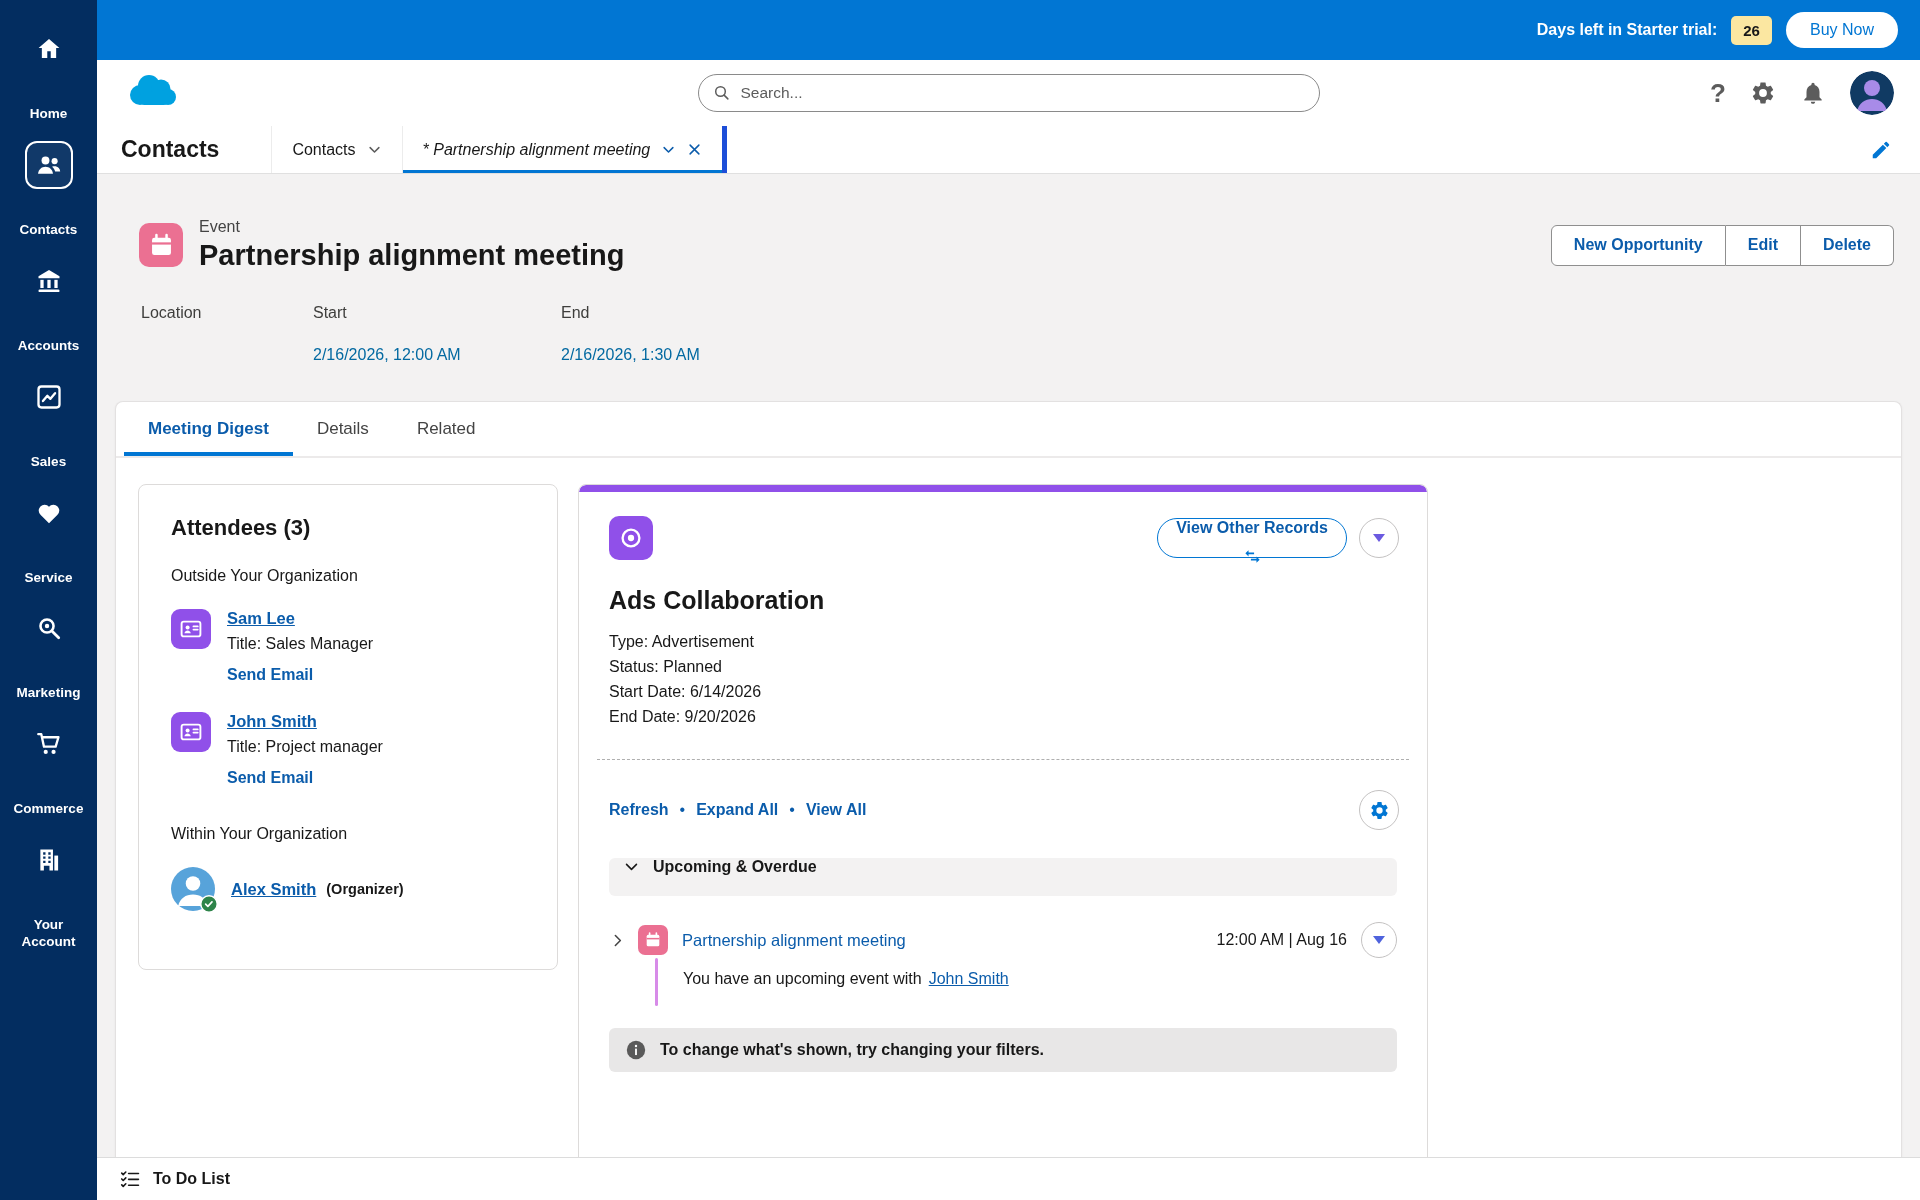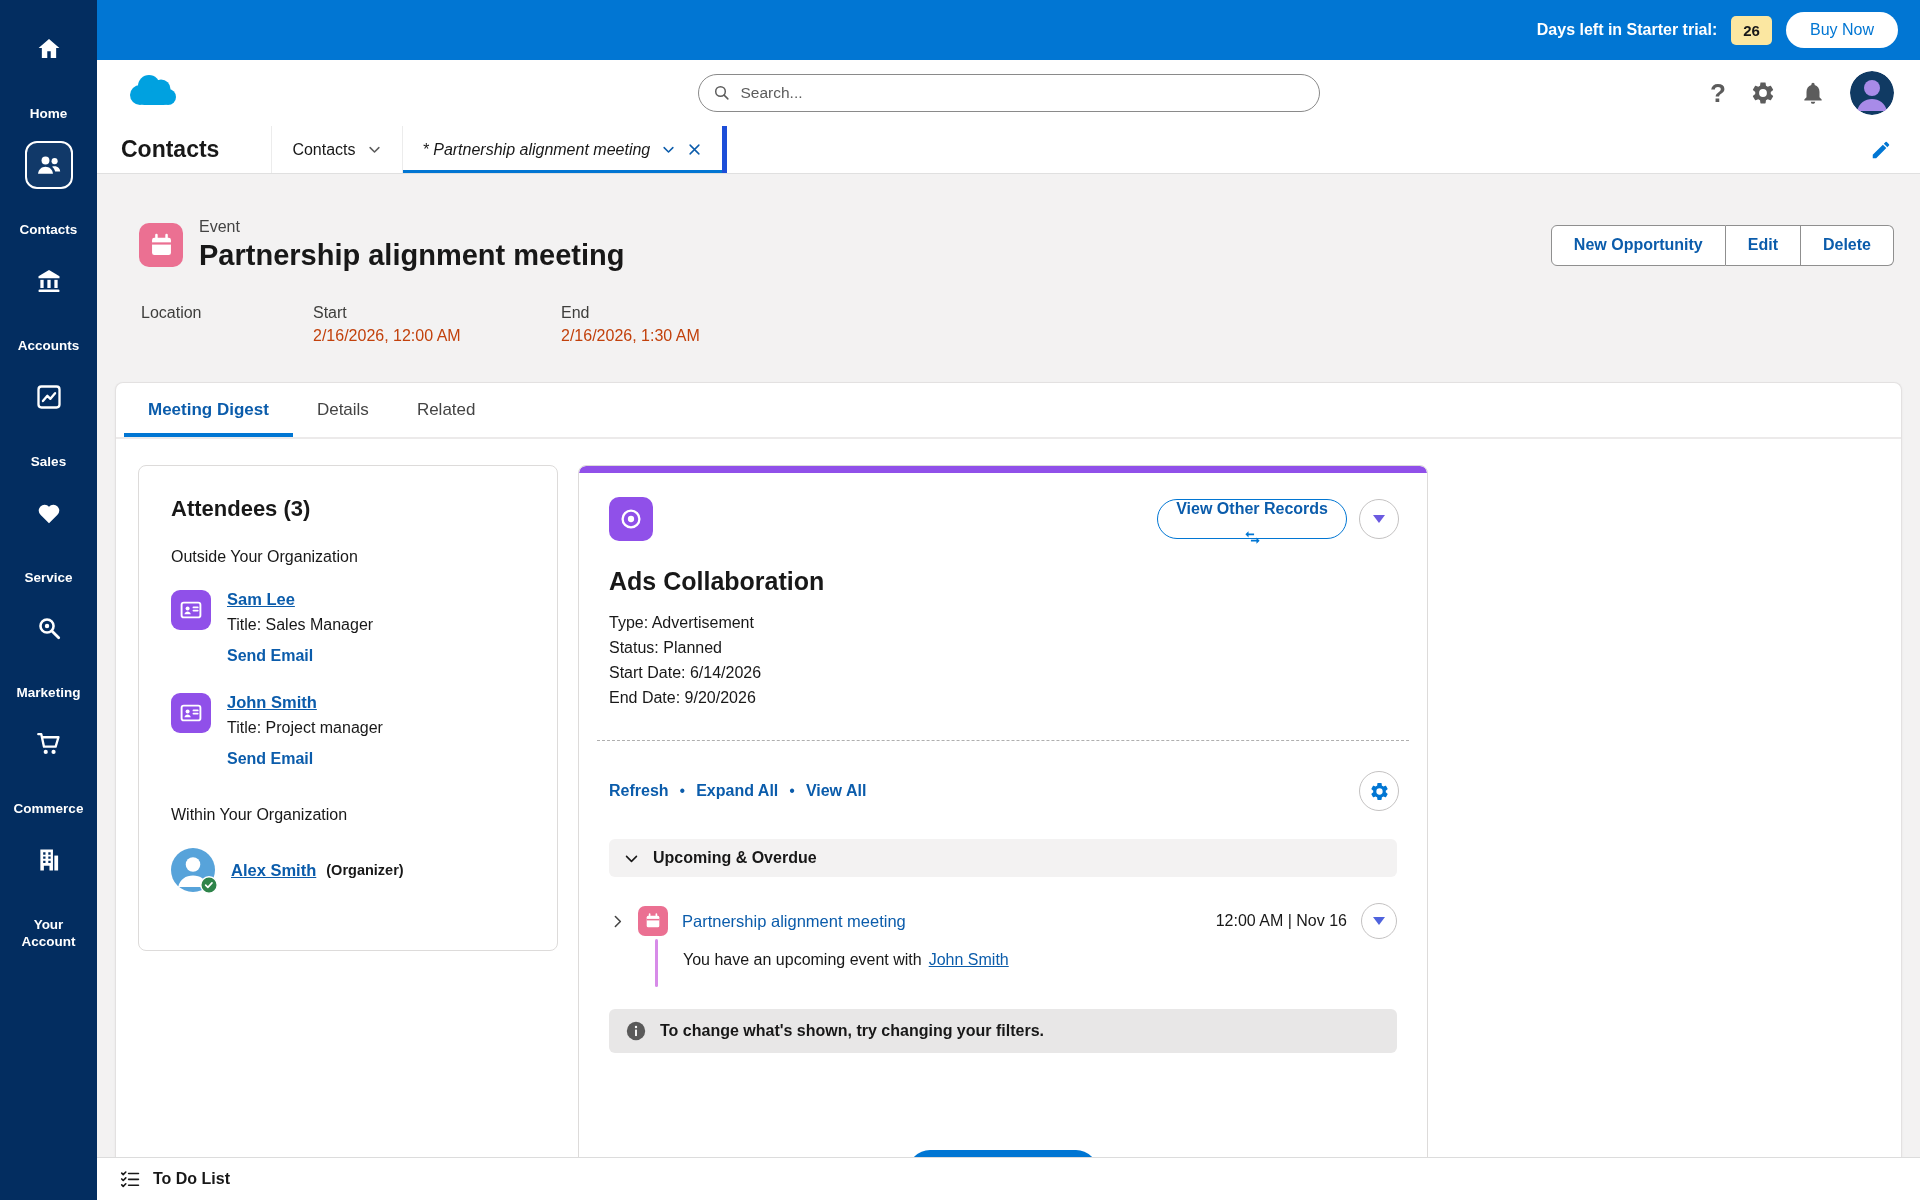--- a/index.html
+++ b/index.html
@@ -52,21 +52,21 @@
   .record-title { font-size:29px; font-weight:700; color:#181818; margin-top:3px; }
   .btn-group { margin-left:auto; display:flex; }
   .btn-group button { background:#fff; border:1px solid #8f8f8f; border-left-width:0; color:#0B5CAB; font-size:16px; font-weight:700; padding:0 22px; height:41px; }
   .btn-group button:first-child { border-left-width:1px; border-radius:6px 0 0 6px; }
   .btn-group button:last-child { border-radius:0 6px 6px 0; }
 
   .fields { display:flex; margin-top:32px; padding-left:26px; }
   .field:nth-child(1) { width:172px; }
   .field:nth-child(2) { width:248px; }
   .field-label { font-size:16px; color:#3e3e3c; }
-  .field-value { font-size:16px; color:#c2410c; margin-top:5px; min-height:19px; }
+  .field-value { font-size:16px; color:#0369a1; margin-top:24px; min-height:19px; }
 
   .panel { background:#fff; border:1px solid #E3E1E1; border-bottom:none; border-radius:8px 8px 0 0; margin-top:36px; height:840px; box-shadow:0 1px 3px rgba(0,0,0,.05); }
   .panel-tabs { display:flex; height:56px; border-bottom:2px solid #ECEAEA; padding:0 8px; }
   .ptab { display:flex; align-items:center; padding:0 24px; font-size:17px; color:#444; }
   .ptab.active { color:#0B5CAB; font-weight:700; box-shadow:inset 0 -4px 0 #0176D3; }
 
   .cards { display:flex; gap:20px; padding:26px 22px; align-items:flex-start; }
   .card { background:#fff; border:1px solid #DDDBDA; border-radius:8px; }
 
   
@@ -96,21 +96,21 @@
   .tri { width:0; height:0; border-left:6px solid transparent; border-right:6px solid transparent; border-top:8px solid #6B5AE0; }
   .tri.blue { border-top-color:#4F63DD; }
   .camp-title { font-size:25px; font-weight:700; padding:26px 30px 0; }
   .camp-details { padding:14px 30px 0; }
   .camp-details div { font-size:16px; line-height:25px; }
   .dash-divider { border-top:1px dashed #AFAFAF; margin:30px 18px 0; }
   .links-row { display:flex; align-items:center; gap:11px; padding:30px 28px 0 30px; }
   .tlink { color:#0B5CAB; font-size:16px; font-weight:700; }
   .dot::before { content:"\2022"; color:#0B5CAB; font-size:16px; }
   .links-row .circle-btn { margin-left:auto; }
-  .section-bar { margin:28px 30px 0; height:38px; background:#F3F2F2; border-radius:6px; display:flex; align-items:center; gap:13px; padding:0 14px; }
+  .section-bar { margin:28px 30px 0; height:38px; background:#F3F2F2; border-radius:6px; display:flex; align-items:flex-start; gap:13px; padding:0 14px; }
   .section-lbl { font-size:16px; font-weight:600; color:#181818; }
   .activity-row { display:flex; align-items:center; margin:26px 30px 0; position:relative; }
   .cal-ic { width:30px; height:30px; border-radius:7px; background:#EB7092; display:flex; align-items:center; justify-content:center; margin:0 14px 0 12px; flex-shrink:0; }
   .act-title { color:#0B5CAB; font-size:16.5px; }
   .act-right { margin-left:auto; display:flex; align-items:center; gap:14px; }
   .act-time { font-size:16px; color:#181818; }
   .tl-line { position:absolute; left:46px; top:36px; width:3px; height:48px; background:#D78BE8; border-radius:2px; }
   .act-desc { margin:12px 30px 0 104px; font-size:16px; color:#181818; display:flex; gap:7px; align-items:baseline; }
   .desc-link { color:#0B5CAB; text-decoration:underline; font-size:16px; }
   .info-bar { margin:40px 30px 0; height:44px; background:#E8E7E7; border-radius:6px; display:flex; align-items:center; gap:13px; padding:0 16px; }
@@ -467,21 +467,21 @@
               </span>
               <span class="cal-ic" data-interactable="false">
                 <svg viewBox="0 0 24 24" width="18" height="18">
                     <path d="M7.5 2.6v2.8M16.5 2.6v2.8" stroke="#fff" stroke-width="2.2" stroke-linecap="round"></path>
                     <rect x="3.6" y="5" width="16.8" height="15.4" rx="2" fill="#fff"></rect>
                     <rect x="3.6" y="9.2" width="16.8" height="2" fill="#EB7092"></rect>
                   </svg>
               </span>
               <a class="act-title" data-interactable="true">Partnership alignment meeting</a>
               <div class="act-right">
-                <span class="act-time" data-interactable="false">12:00 AM | Nov 16</span>
+                <span class="act-time" data-interactable="false">12:00 AM | Aug 16</span>
                 <button class="circle-btn sm" data-interactable="true">
                     <span class="tri blue" data-interactable="false"></span>
                   </button>
               </div>
               <span class="tl-line" data-interactable="false"></span>
             </div>
 
             <div class="act-desc" data-interactable="false">
               <span data-interactable="false">You have an upcoming event with</span>
               <a class="desc-link" data-interactable="true">John Smith</a>

